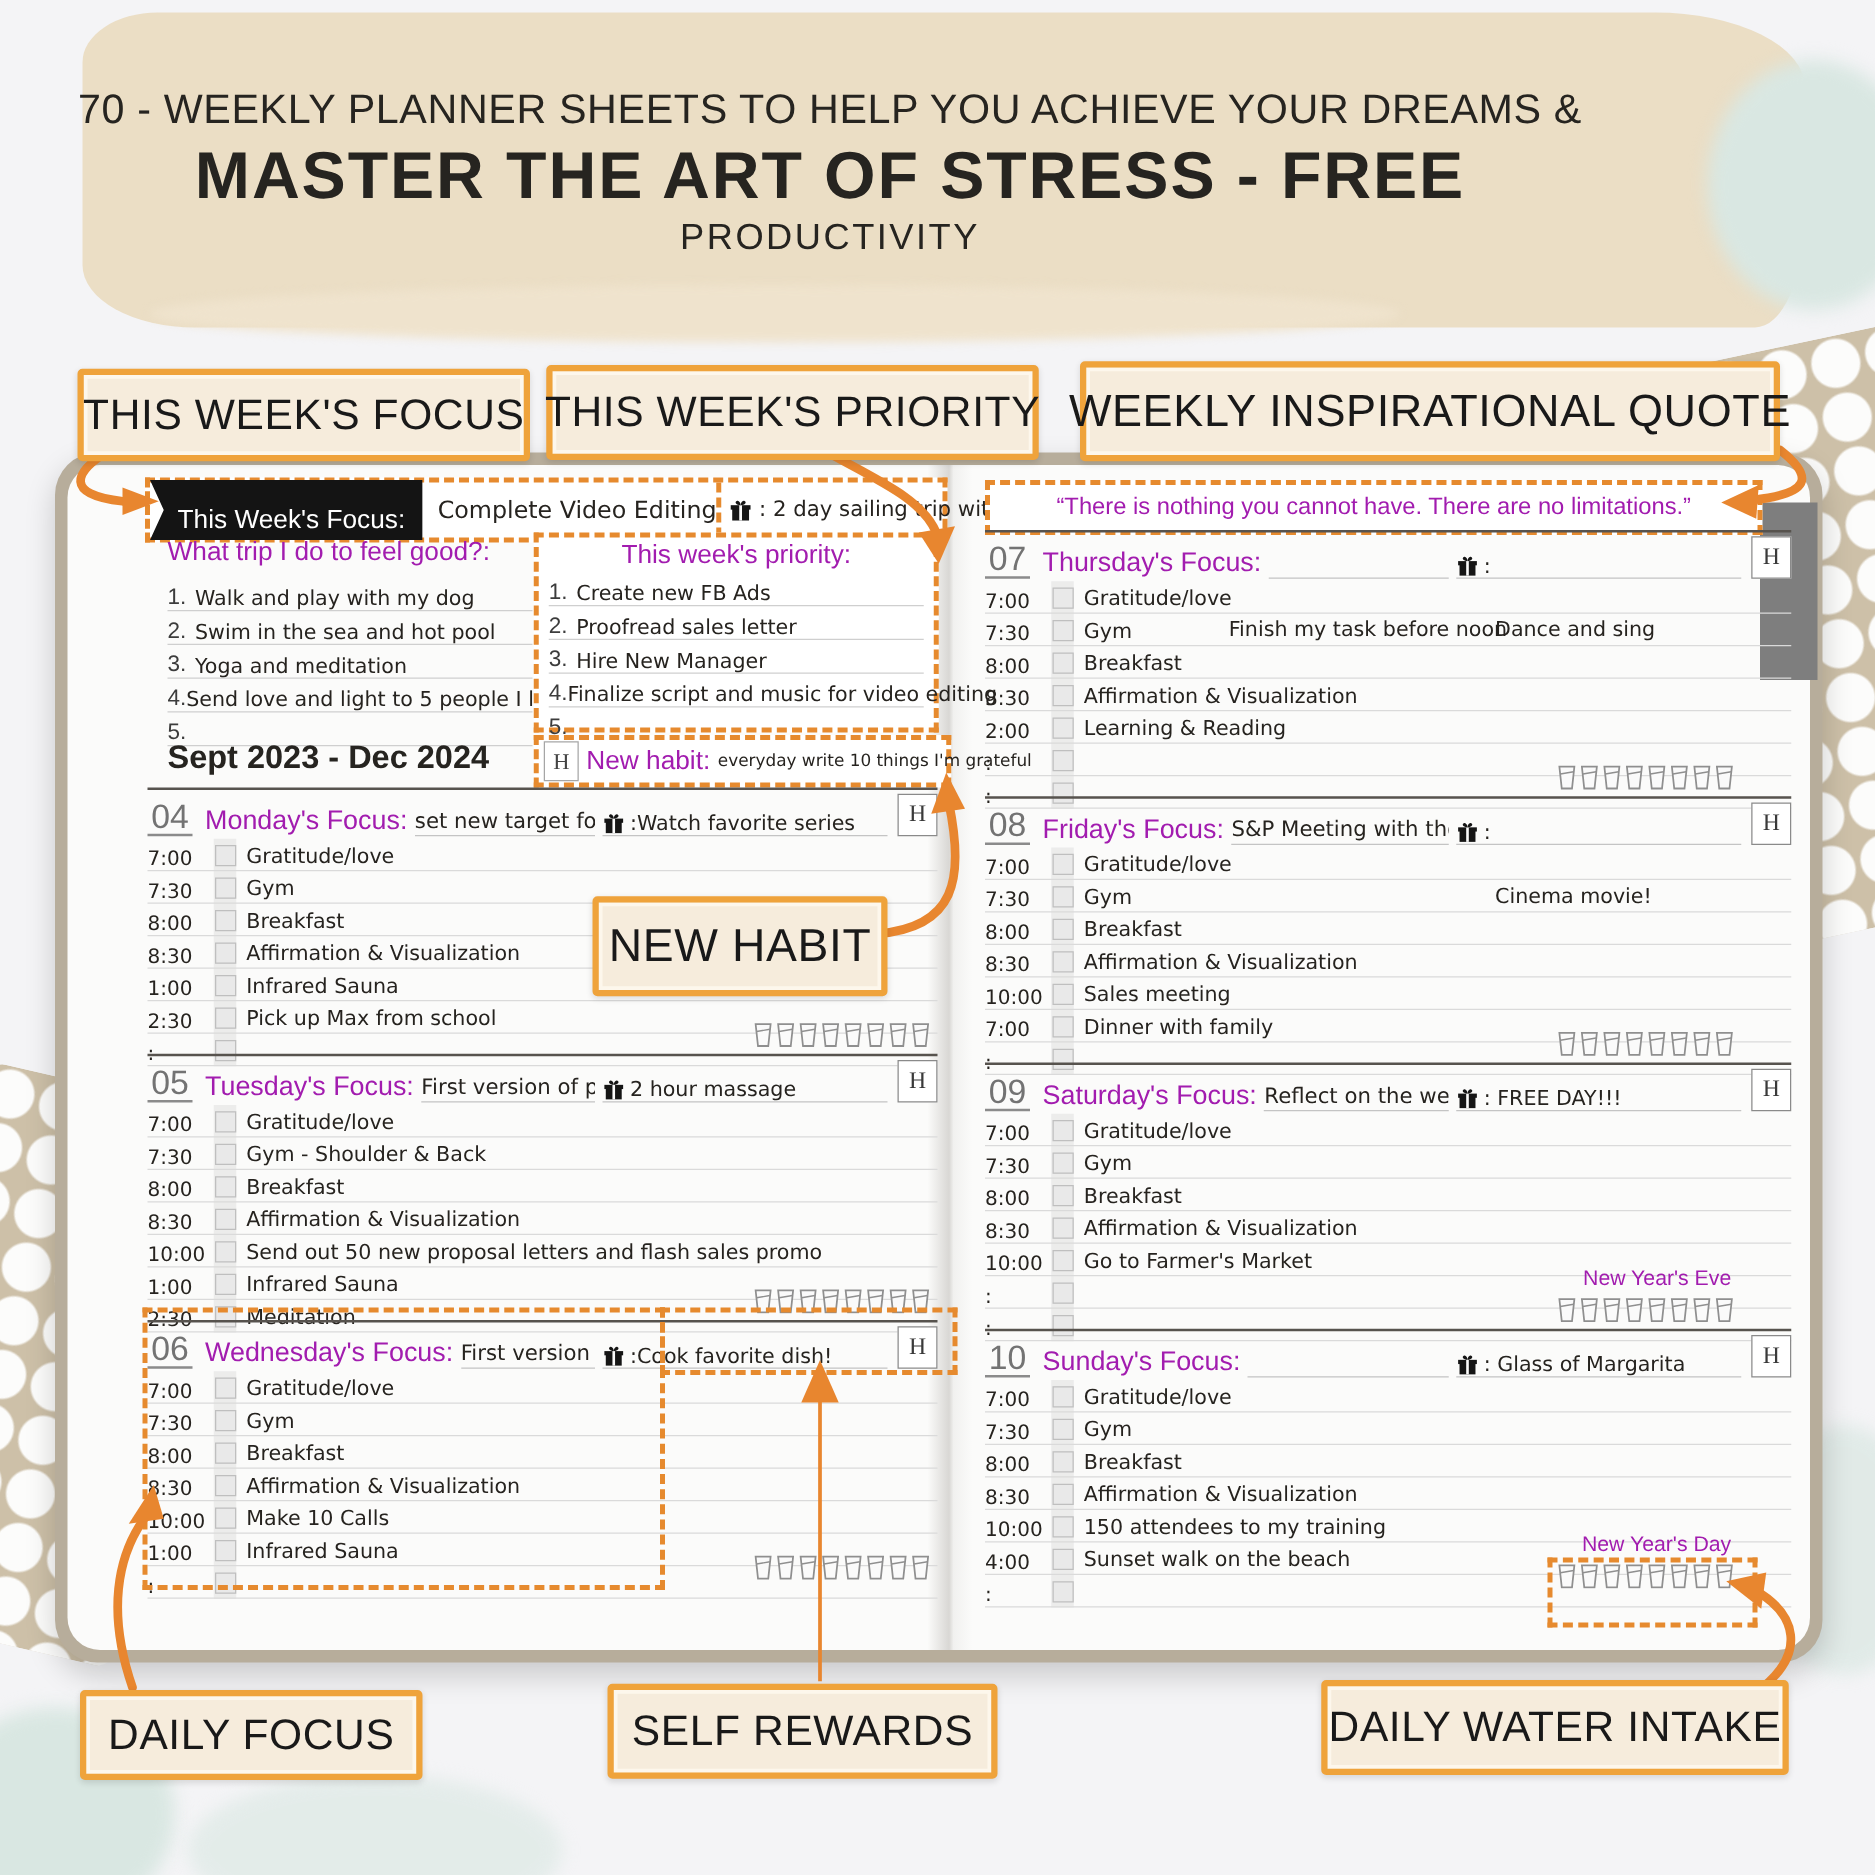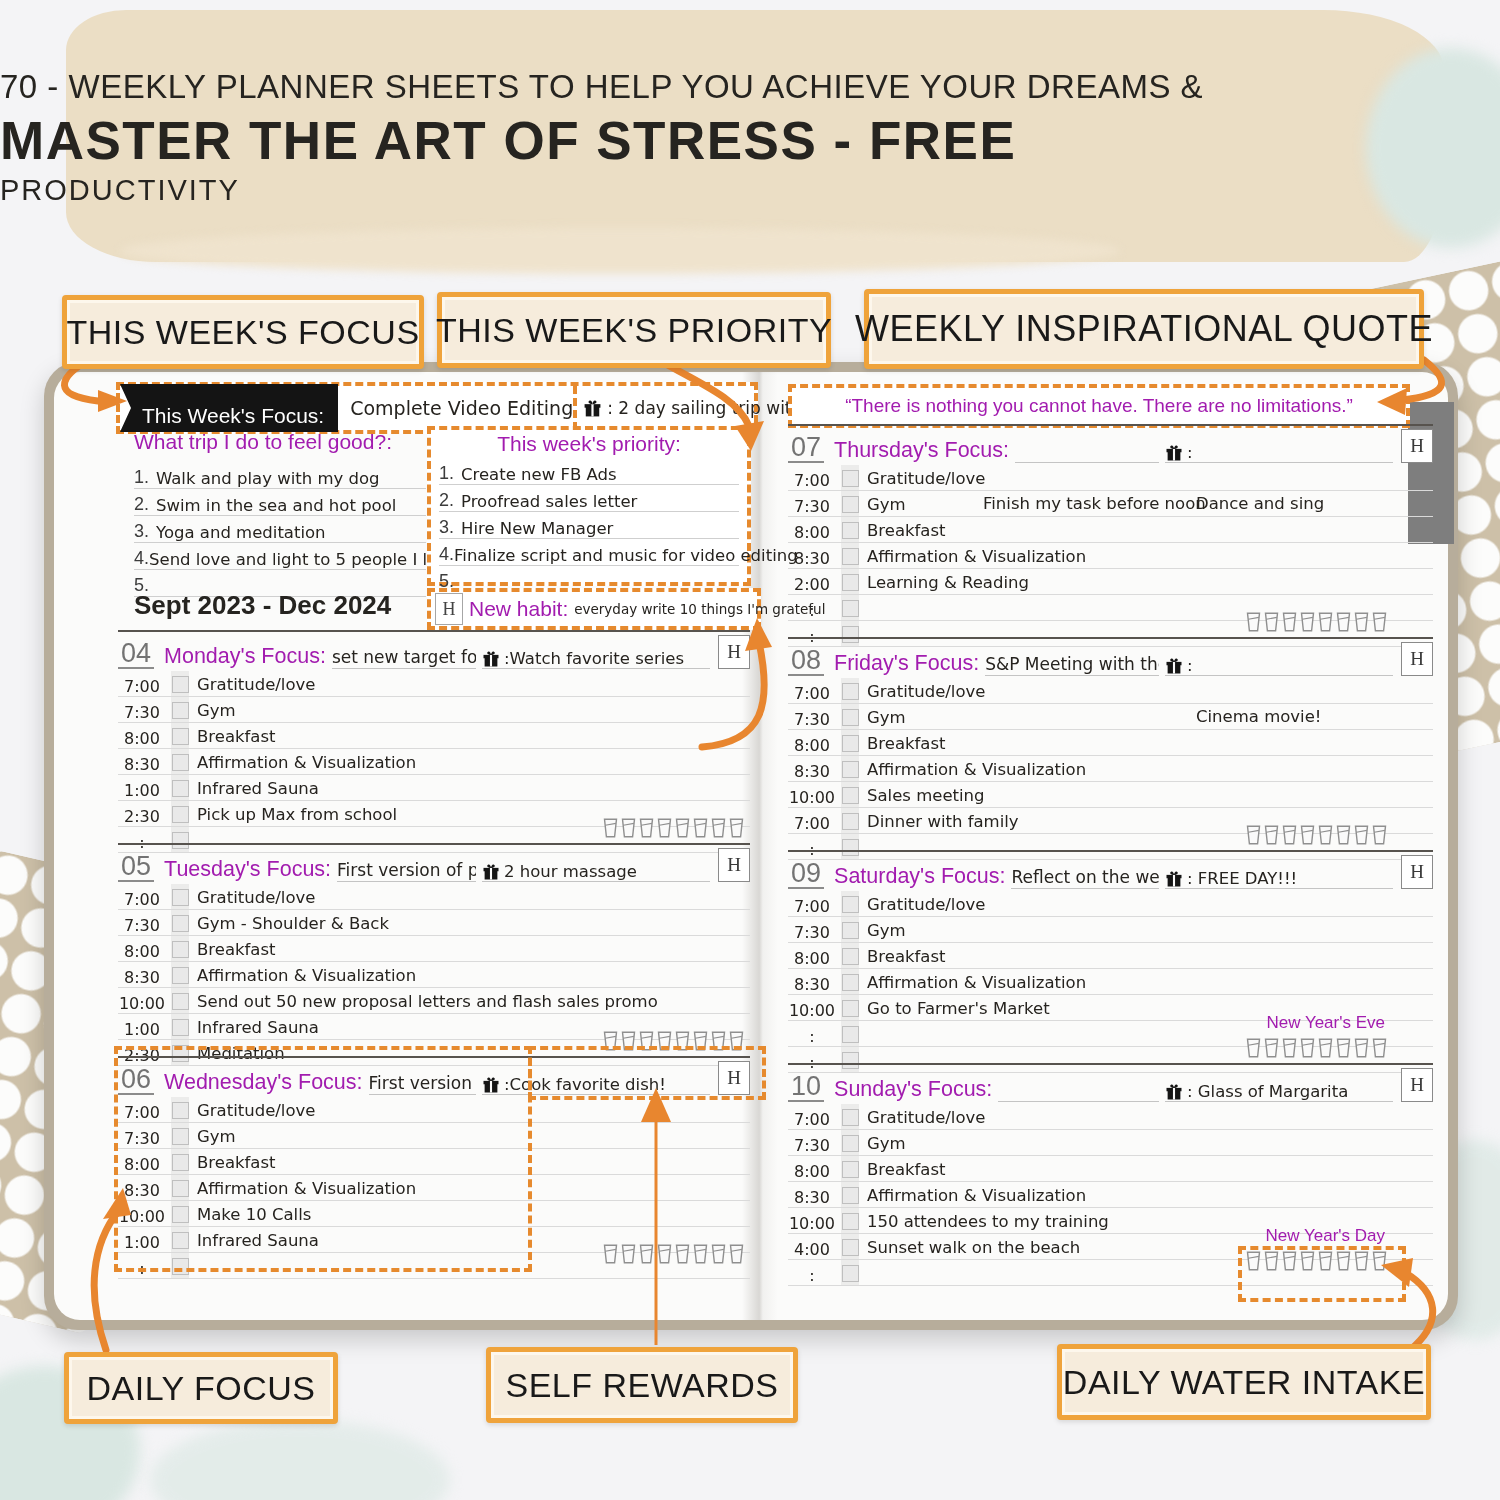--- a/index.html
+++ b/index.html
@@ -8,21 +8,21 @@
   
   .swash{position:absolute;left:66px;top:10px;width:1378px;height:252px;background:#ebdec5;
          border-radius:60px 120px 40px 90px / 40px 60px 90px 50px;}
   .swash2{position:absolute;left:120px;top:228px;width:1000px;height:46px;background:#efe3cd;
           border-radius:50%;filter:blur(4px);}
   .aqua{position:absolute;background:#d9e7e2;border-radius:50%;filter:blur(7px);}
   .dots{position:absolute;background-color:#cdc0a8;
         background-image:radial-gradient(circle at 50% 50%, #fcfcfb 60%, rgba(0,0,0,0) 66%);
         background-size:44px 44px;border-radius:14px;}
   
-  .hdr{position:absolute;left:0;width:1328px;text-align:left;color:#262420;}
+  .hdr{position:absolute;left:0;width:1328px;text-align:center;color:#262420;}
   #hdr1{top:68px;font-size:33px;letter-spacing:.5px;}
   #hdr2{top:110px;font-size:53px;font-weight:700;letter-spacing:1.5px;}
   #hdr3{top:174px;font-size:29px;letter-spacing:2px;}
   
   .callout{position:absolute;background:#f6ecdc;border:5px solid #efa33b;border-radius:4px;
            box-shadow:inset 0 0 0 3px #fdf7ec,0 2px 5px rgba(0,0,0,.12);
            display:flex;align-items:center;justify-content:center;
            font-size:34px;color:#191919;letter-spacing:.5px;white-space:nowrap;z-index:7;}
   #co-focus   {left:62px;  top:295px; width:352px; height:64px;}
   #co-priority{left:437px; top:292px; width:384px; height:66px;}
@@ -81,21 +81,21 @@
   .day-focus{font-size:17px;flex:1;border-bottom:1px solid #c4c4c4;margin:0 6px;white-space:nowrap;
              overflow:hidden;line-height:1.3;}
   .day-reward{display:flex;align-items:flex-end;width:228px;flex-shrink:0;border-bottom:1px solid #c4c4c4;
               gap:4px;font-size:16.5px;white-space:nowrap;overflow:hidden;}
   .day-hbox{width:30px;height:32px;border:1px solid #8a8a8a;background:#fff;margin-left:8px;flex-shrink:0;
             display:flex;align-items:center;justify-content:center;
             font-family:"Liberation Serif",serif;font-size:19px;color:#3a3a3a;}
   .rows{position:relative;margin-top:2px;}
   .rows::before{content:'';position:absolute;left:53px;top:0;bottom:0;width:18px;background:#ececeb;}
   .row{position:relative;display:flex;align-items:flex-end;height:25px;border-bottom:1px solid #dadada;}
-  .row-time{width:48px;text-align:center;font-size:16px;padding-right:6px;line-height:1.2;}
+  .row-time{width:48px;text-align:left;font-size:16px;padding-right:6px;line-height:1.2;}
   .row-box{width:15px;height:15px;background:#e9e9e9;border:1px solid #bfbfbf;margin:0 8px 3px 0;flex-shrink:0;}
   .row-task{font-size:16.5px;white-space:nowrap;line-height:1.25;}
   .row-note-mid{position:absolute;left:195px;bottom:3px;font-size:16.5px;white-space:nowrap;}
   .row-note-right{position:absolute;left:408px;bottom:3px;font-size:16.5px;white-space:nowrap;}
   .cups{position:absolute;right:6px;bottom:5px;display:flex;gap:3px;}
   #days-right .cups{right:46px;}
   .cup{display:inline-flex;}
   .day-note{position:absolute;right:8px;bottom:30px;font-size:17px;}
   #days-right .day-note{right:48px;}
   .gift{display:inline-flex;flex-shrink:0;}
@@ -994,17 +994,18 @@
       <polygon points="745,651 772,647 757,618"></polygon>
       <polygon points="103,1219 131,1215 123,1188"></polygon>
       <polygon points="1413,1258 1409,1287 1381,1265"></polygon>
       <polygon points="641,1122 671,1122 656,1088"></polygon>
     </g>
   </svg>
 
   <div class="callout" id="co-focus">THIS WEEK'S FOCUS</div>
   <div class="callout" id="co-priority">THIS WEEK'S PRIORITY</div>
   <div class="callout" id="co-quote">WEEKLY INSPIRATIONAL QUOTE</div>
+  <div class="callout" id="co-newhabit">NEW HABIT</div>
   <div class="callout" id="co-daily">DAILY FOCUS</div>
   <div class="callout" id="co-rewards">SELF REWARDS</div>
   <div class="callout" id="co-water">DAILY WATER INTAKE</div>
 
 </div>
 
 </body></html>

